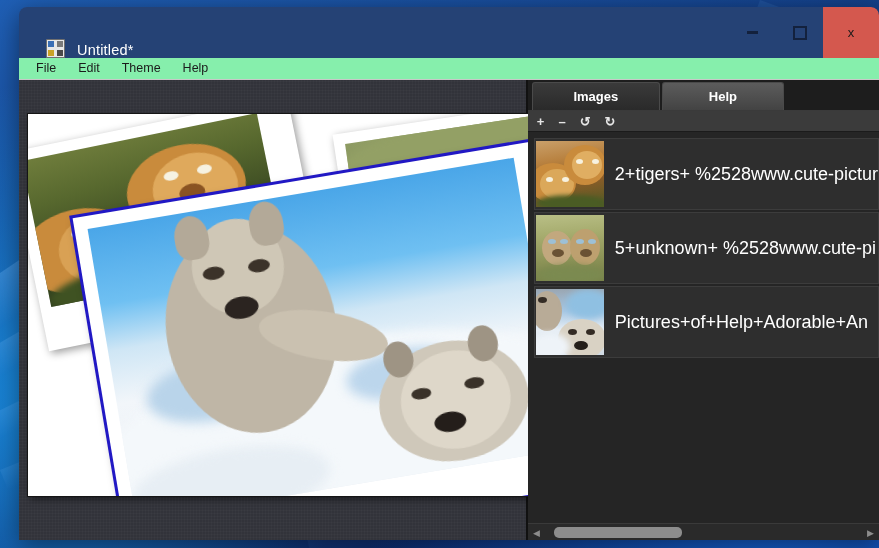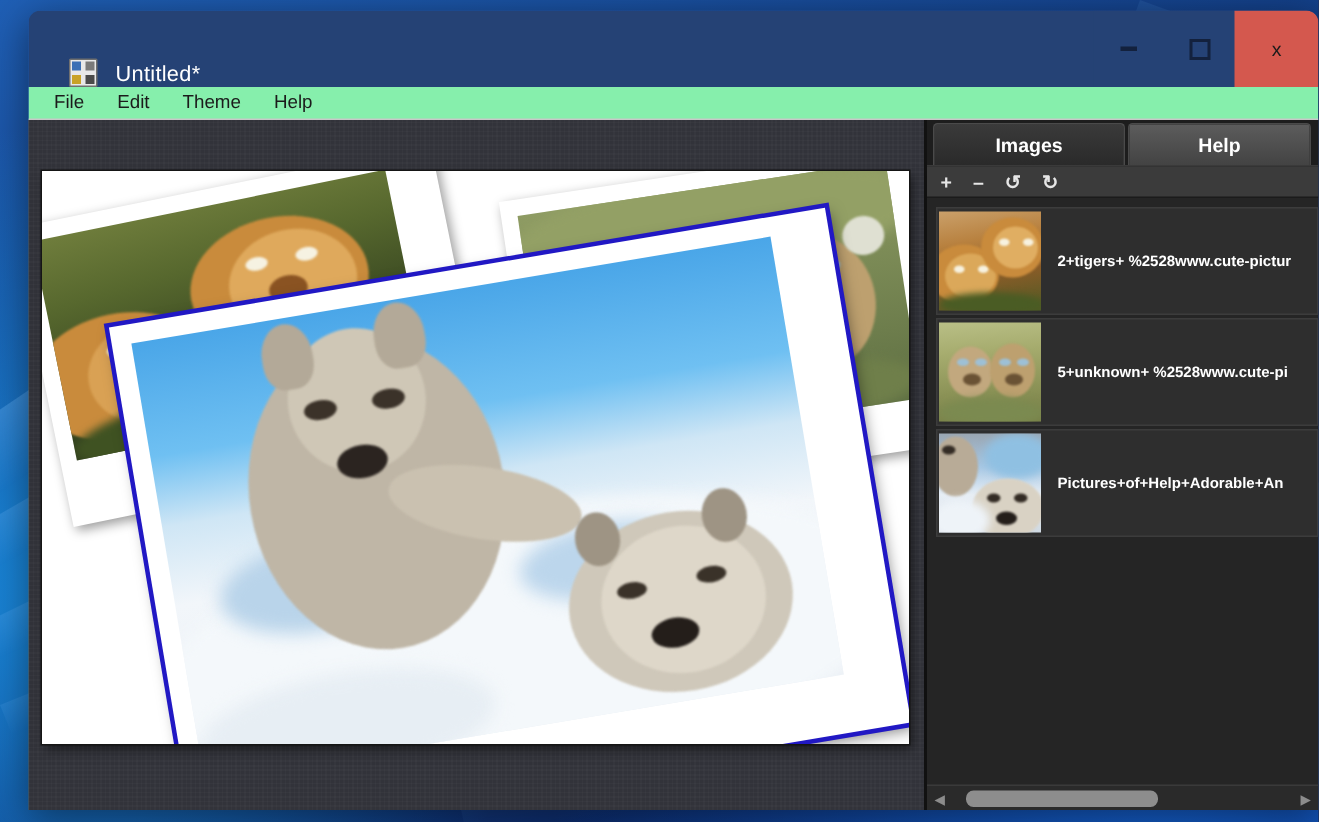--- a/index.html
+++ b/index.html
@@ -101,21 +101,21 @@
   .tab.t2{width:120px;margin-left:2px;background:linear-gradient(180deg,#5c5c5c,#434343);}
 
   #ptool{height:20px;background:#3b3b3b;display:flex;align-items:center;gap:14px;
     padding-left:9px;border-bottom:1px solid #1b1b1b;}
   .tico{color:#e6e6e6;font-size:13px;line-height:13px;font-weight:bold;cursor:default;}
 
   #plist{flex:1;padding:6px 0 0 6px;overflow:hidden;}
   .litem{height:70px;display:flex;align-items:center;background:#2e2e2e;
     border:1px solid #3c3c3c;margin-bottom:2px;}
   .lthumb{width:68px;height:66px;margin:1px 0 1px 1px;flex:0 0 auto;overflow:hidden;position:relative;}
-  .ltext{color:#ffffff;font-size:10px;margin-left:11px;white-space:nowrap;overflow:hidden;font-weight:bold;}
+  .ltext{color:#ffffff;font-size:18px;margin-left:11px;white-space:nowrap;overflow:hidden;}
 
   #hscroll{height:17px;background:#2a2a2a;border-top:1px solid #3a3a3a;
     display:flex;align-items:center;padding:0 3px;}
   .sarrow{color:#8c8c8c;font-size:9px;width:11px;text-align:center;}
   #sbtrack{flex:1;height:11px;position:relative;}
   #sbthumb{position:absolute;left:12px;top:0;width:128px;height:11px;background:#8d8d8d;border-radius:5px;}
 
   
   .tb1{background:linear-gradient(170deg,#caa06a 0%,#b8813f 30%,#8a5c28 62%,#4e5a24 100%);}
   .tb2{background:linear-gradient(175deg,#b9bf86 0%,#a6ac6e 30%,#8d9458 65%,#767e46 100%);}

